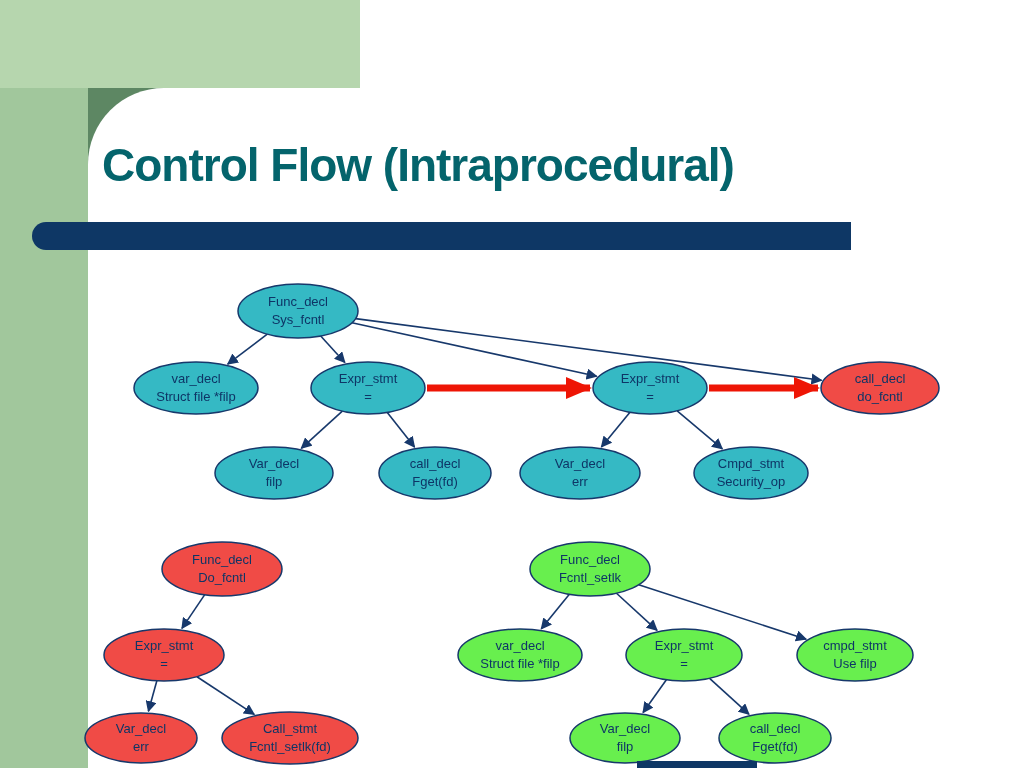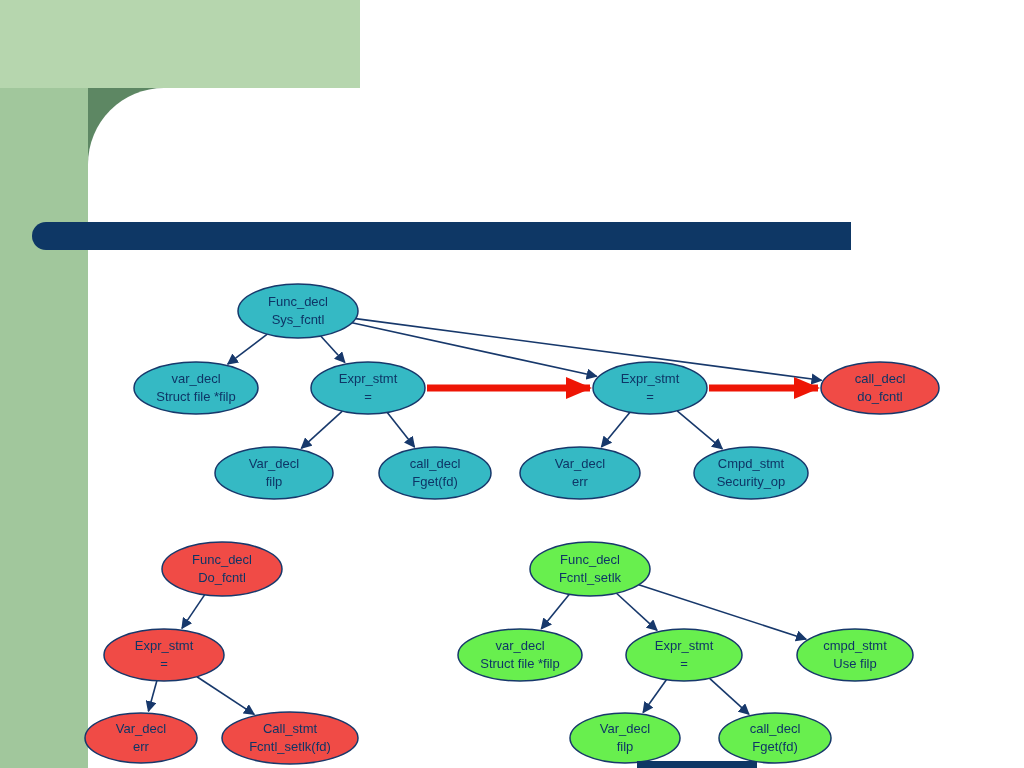--- a/index.html
+++ b/index.html
@@ -46,20 +46,21 @@
   #diagram text { font-family:"Liberation Sans", sans-serif; }
 </style>
 </head>
 <body>
 
 <div class="slide">
   <div class="green-left"></div>
   <div class="green-top"></div>
   <div class="corner-dark"></div>
   <div class="content-white"></div>
+  <h1 class="title">Control Flow (Intraprocedural)</h1>
   <div class="navy-bar"></div>
   <svg id="diagram" width="1024" height="768" viewBox="0 0 1024 768">
       <defs>
         <marker id="arrow-navy" viewBox="0 0 10 10" refX="9" refY="5" markerWidth="7" markerHeight="7" orient="auto-start-reverse">
           <path d="M0,0 L10,5 L0,10 z" fill="#17386B"></path>
         </marker>
         <marker id="arrow-red" viewBox="0 0 26 22" refX="24" refY="11" markerWidth="26" markerHeight="22" markerUnits="userSpaceOnUse" orient="auto">
           <path d="M0,0 L26,11 L0,22 z" fill="#EE1505"></path>
         </marker>
       </defs>

